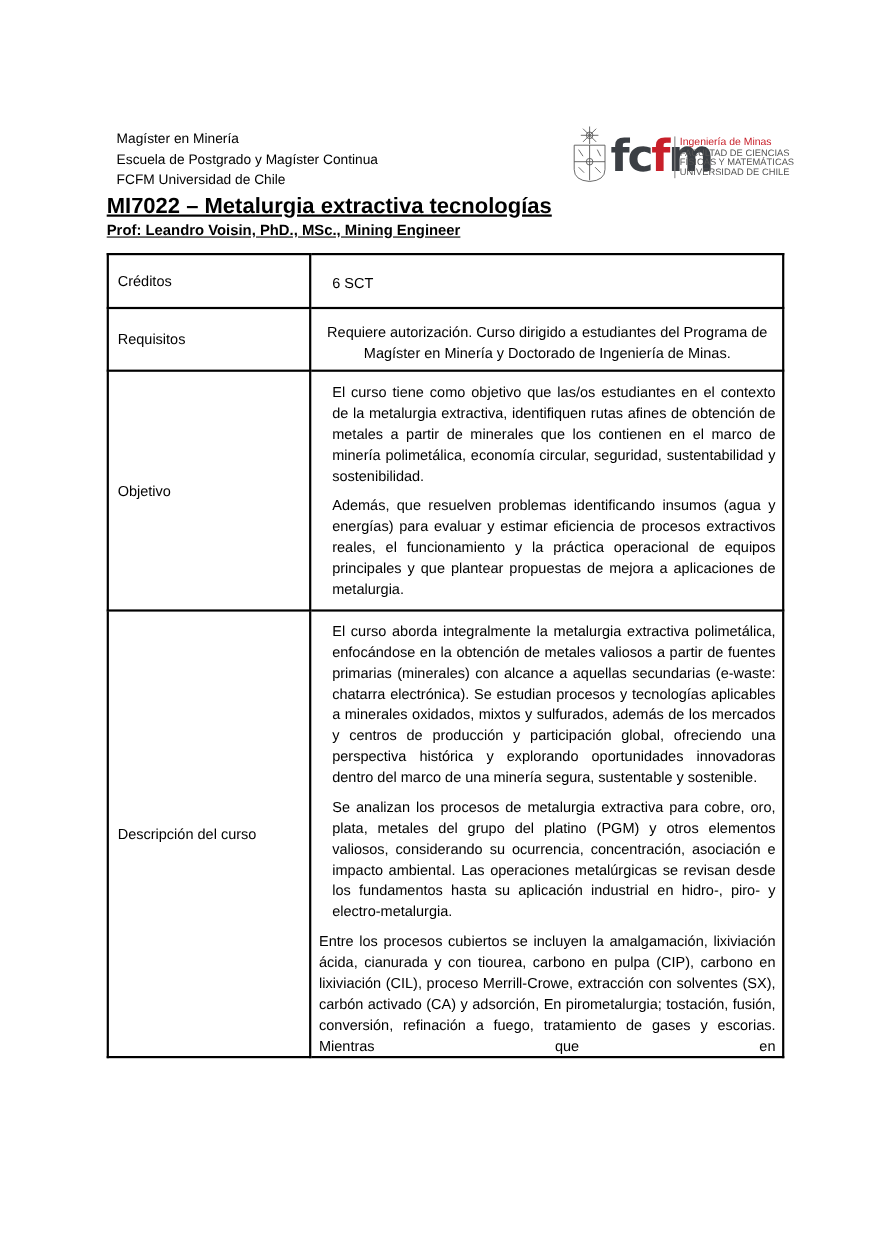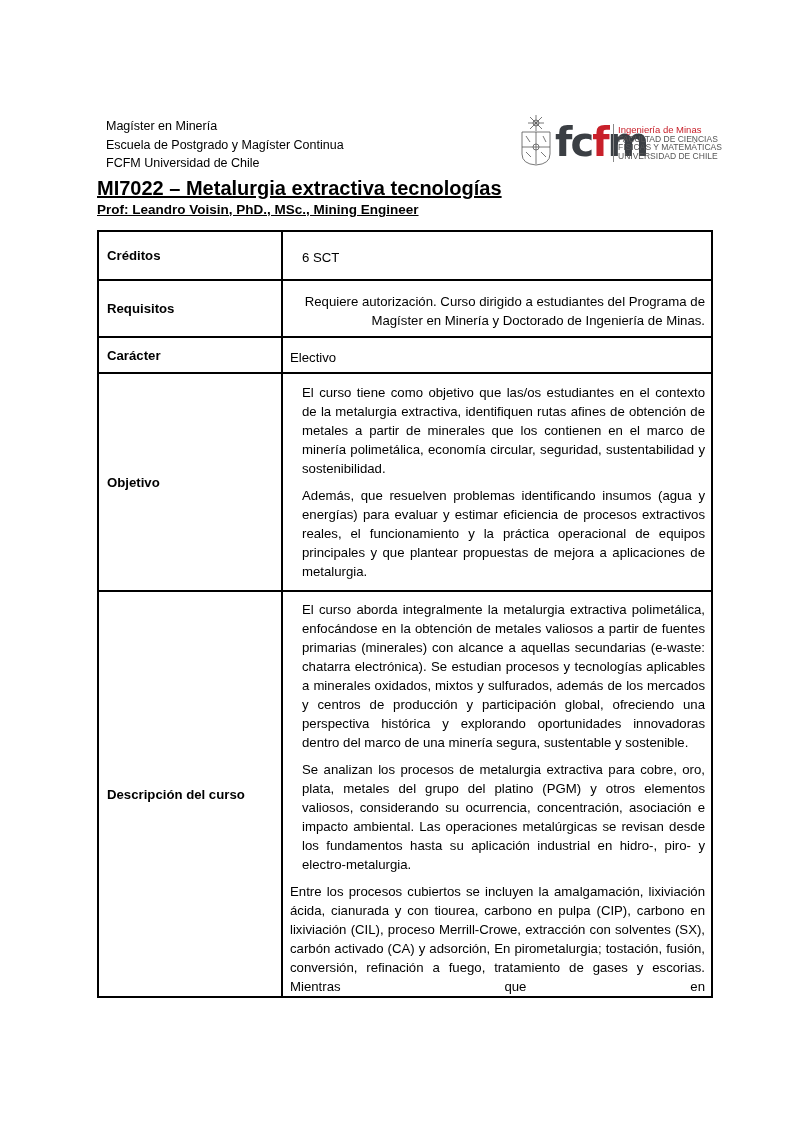--- a/index.html
+++ b/index.html
@@ -10,21 +10,21 @@
   .shield { position:absolute; left:0; top:0; width:34px; height:52px; }
   .fcfm { position:absolute; left:36px; top:6px; font-size:40px; font-weight:bold; color:#3b3f44; letter-spacing:-2px; line-height:44px; font-family:"DejaVu Sans", sans-serif; }
   .fcfm .j { color:#c8202a; }
   .logo-bar { position:absolute; left:94px; top:10px; width:1px; height:38px; background:#888; }
   .logo-text { position:absolute; left:99px; top:12px; font-size:8.5px; line-height:8.6px; color:#555; white-space:nowrap; }
   .logo-text .l1 { color:#c8202a; font-size:9.5px; }
   .course-title { position:absolute; left:97px; top:176px; font-size:20px; font-weight:bold; text-decoration:underline; line-height:24px; white-space:nowrap; }
   .prof { position:absolute; left:97px; top:201px; font-size:13.5px; font-weight:bold; text-decoration:underline; line-height:18px; white-space:nowrap; }
   table.info { position:absolute; left:97px; top:230px; width:616px; border-collapse:collapse; font-size:13.2px; }
   table.info td { border:2px solid #000; vertical-align:middle; }
-  table.info td.label { width:154px; font-weight:bold; padding:0 0 0 8px; }
+  table.info td.label { width:154px; font-weight:normal; padding:0 0 0 8px; }
   table.info td.val { padding:4px 6px 0 7px; line-height:19px; }
   table.info td.val p { margin:0 0 8px 12px; text-align:justify; }
   .desc-row td { border-bottom:2px solid #000; }
 </style>
 </head>
 <body>
 
 <div class="header-lines">
   <div>Magíster en Minería</div>
   <div>Escuela de Postgrado y Magíster Continua</div>
@@ -63,27 +63,21 @@
   <tbody>
       <tr style="height:39px">
     <td class="label">Créditos</td>
     <td class="val">
           <p style="margin:12px">6 SCT</p>
         </td>
   </tr>
   <tr style="height:57px">
     <td class="label">Requisitos</td>
     <td class="val">
-          <p style="margin:0;text-align:right">Requiere autorización. Curso dirigido a estudiantes del Programa de Magíster en Minería y Doctorado de Ingeniería de Minas.</p>
-        </td>
-  </tr>
-  <tr style="height:36px">
-    <td class="label">Carácter</td>
-    <td class="val">
-          <p style="margin:0">Electivo</p>
+          <p style="margin:0;text-align:center">Requiere autorización. Curso dirigido a estudiantes del Programa de Magíster en Minería y Doctorado de Ingeniería de Minas.</p>
         </td>
   </tr>
   <tr style="height:218px">
     <td class="label">Objetivo</td>
     <td class="val">
       <p>El curso tiene como objetivo que las/os estudiantes en el contexto de la metalurgia extractiva, identifiquen rutas afines de obtención de metales a partir de minerales que los contienen en el marco de minería polimetálica, economía circular, seguridad, sustentabilidad y sostenibilidad.</p>
       <p style="margin-bottom:4px">Además, que resuelven problemas identificando insumos (agua y energías) para evaluar y estimar eficiencia de procesos extractivos reales, el funcionamiento y la práctica operacional de equipos principales y que plantear propuestas de mejora a aplicaciones de metalurgia.</p>
     </td>
   </tr>
   <tr class="desc-row">

